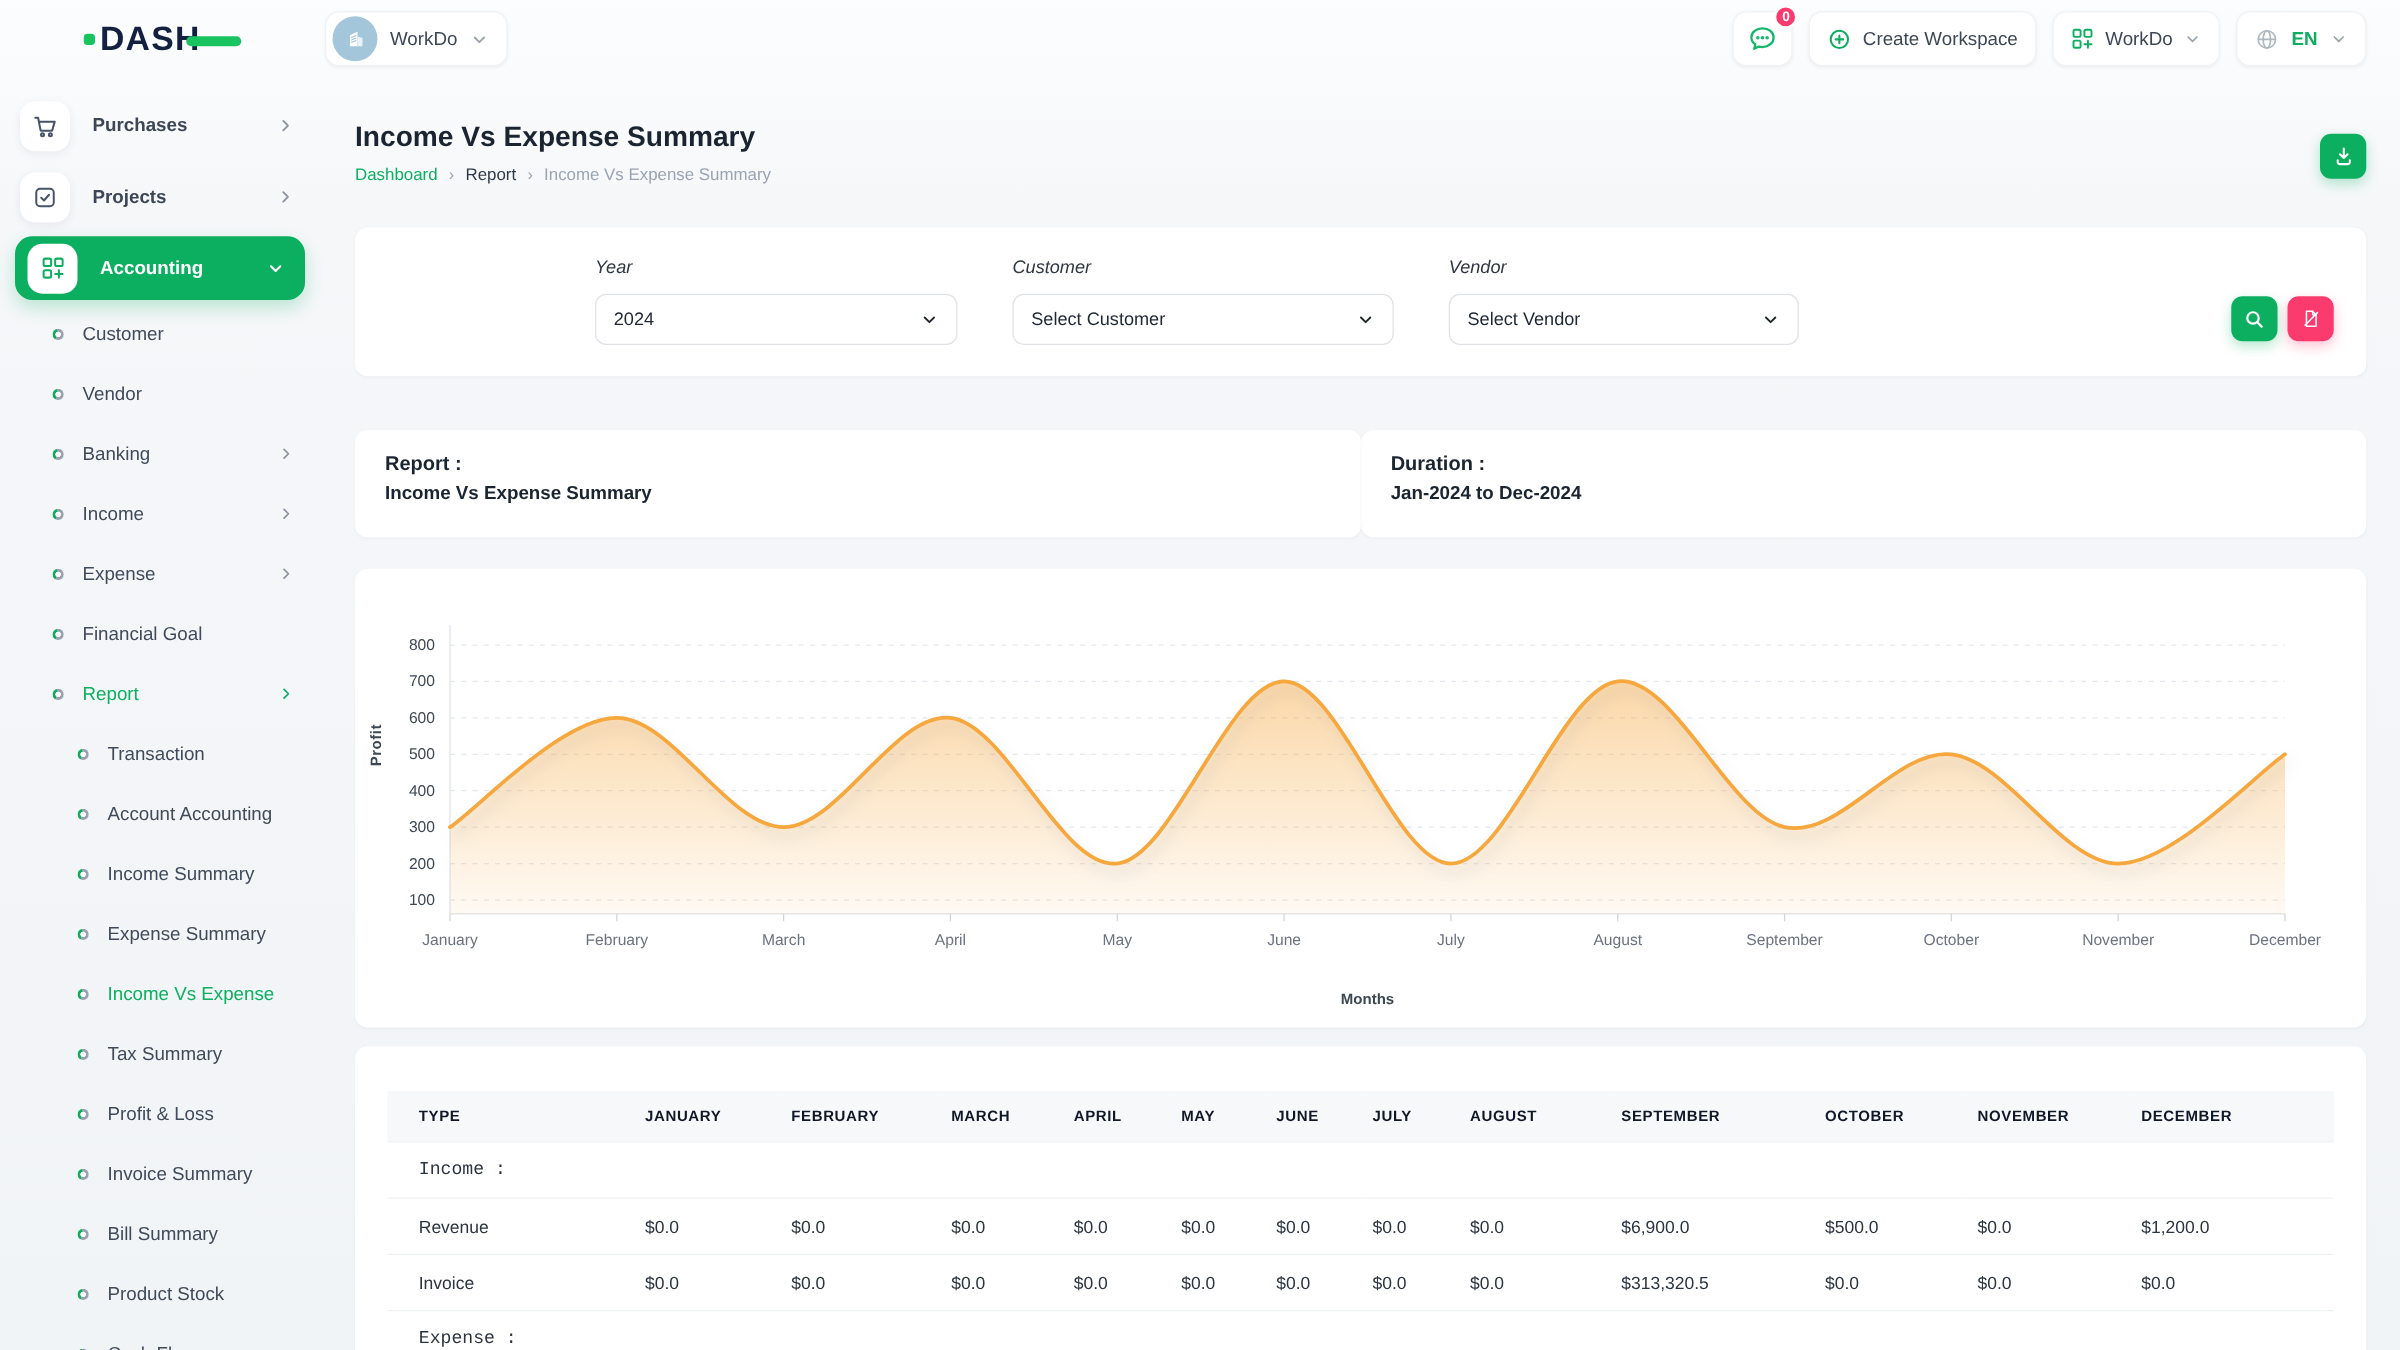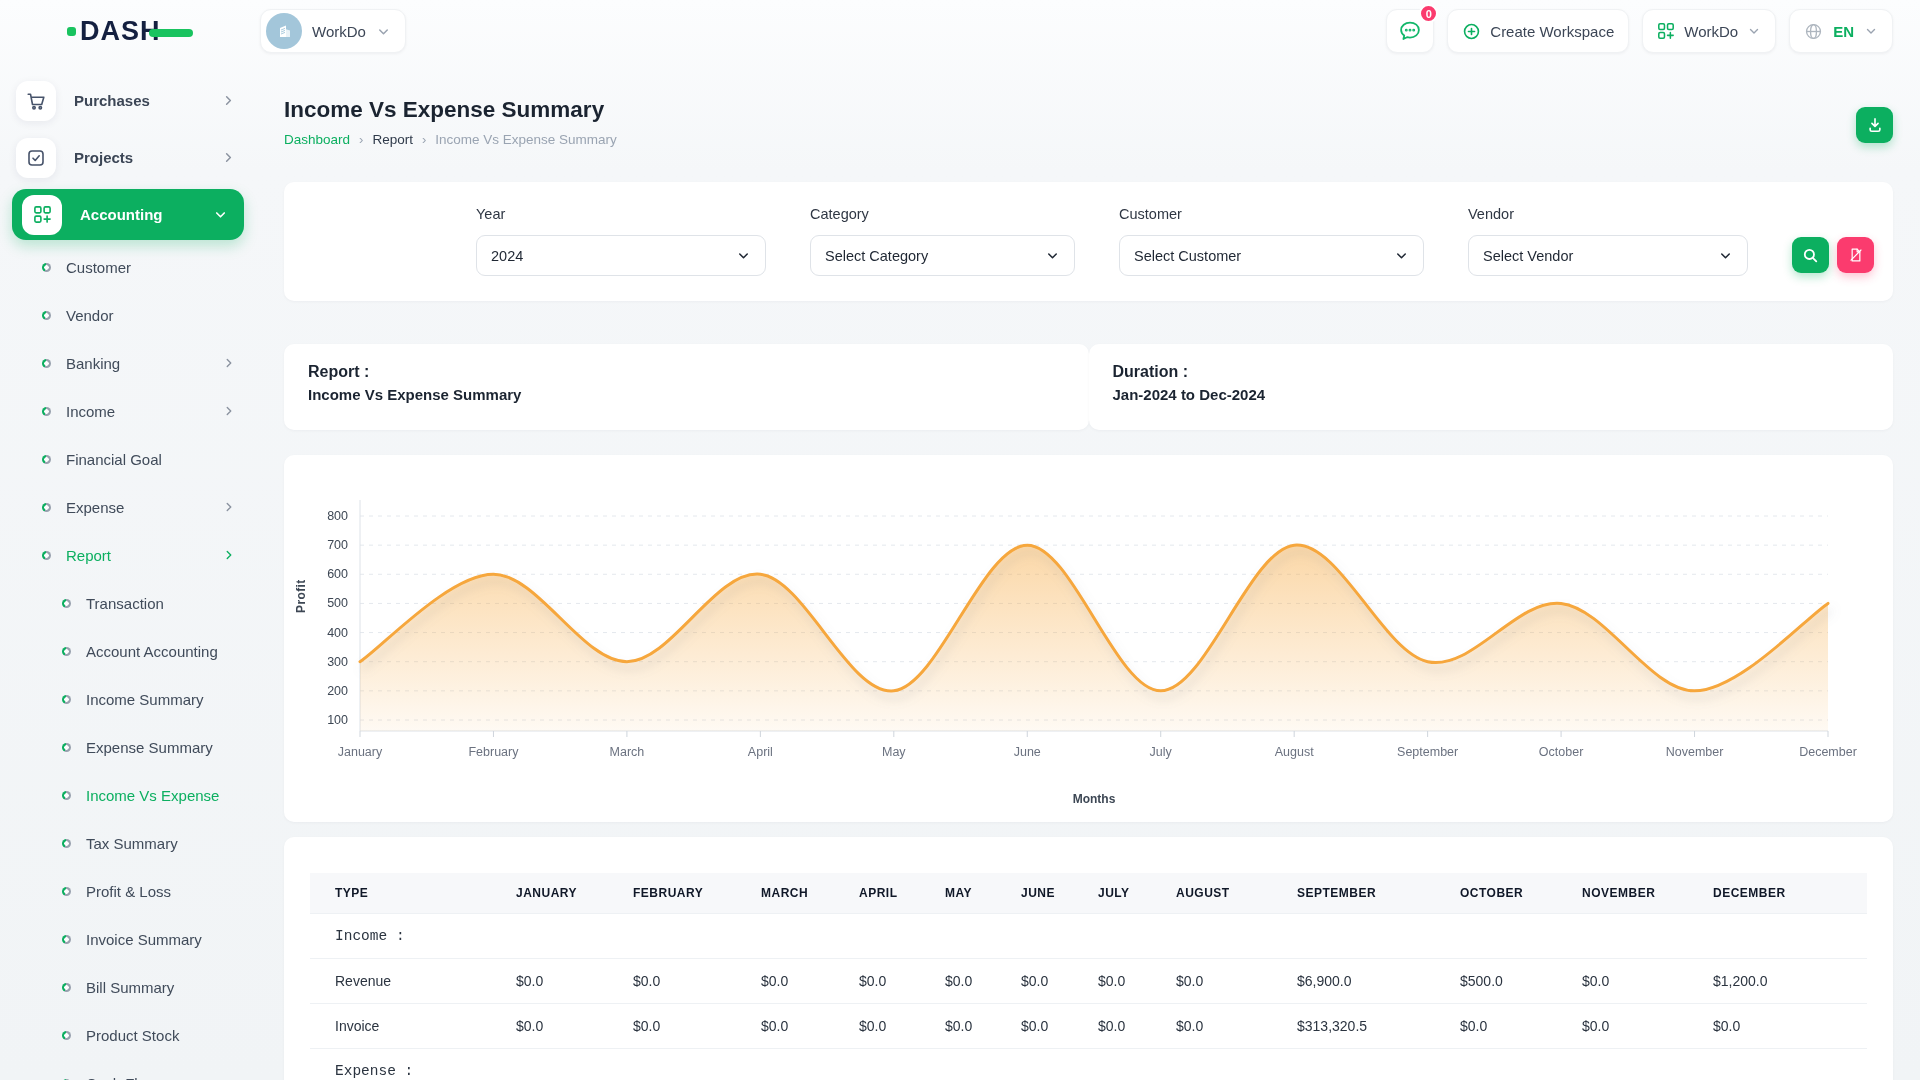--- a/index.html
+++ b/index.html
@@ -61,21 +61,21 @@
   .bc-sep { color:#9aa4b2; font-size:13px; }
   .dl-btn { width:37px; height:36px; border-radius:9px; background:#0caf60; border:none; display:flex;
             align-items:center; justify-content:center; margin-top:10px; cursor:pointer;
             box-shadow:0 4px 10px rgba(12,175,96,.3); }
 
   .card { background:#fff; border-radius:10px; box-shadow:0 1px 3px rgba(16,24,40,.04); }
 
   
   .filter-card { margin-top:35px; height:119px; padding:24px 26px 0 192px; display:flex; gap:44px; }
   .f-group { display:flex; flex-direction:column; }
-  .f-label { font-size:14.5px; color:#2f3744; margin-bottom:13px; }
+  .f-label { font-size:14.5px; color:#2f3744; margin-bottom:13px;font-style:italic; }
   .select { height:41px; border:1px solid #dfe3e8; border-radius:9px; display:flex; align-items:center;
             padding:0 14px; font-size:14.5px; color:#1f2733; justify-content:space-between; cursor:pointer; background:#fff; }
   .w-year { width:290px; } .w-cat { width:265px; } .w-cust { width:305px; } .w-vend { width:280px; }
   .f-actions { margin-left:auto; display:flex; gap:8px; align-items:flex-start; margin-top:31px; }
   .sq-btn { width:37px; height:36px; border:none; border-radius:9px; display:flex; align-items:center; justify-content:center; cursor:pointer; }
   .sq-green { background:#0caf60; box-shadow:0 4px 10px rgba(12,175,96,.3); }
   .sq-pink { background:#fb3b6e; box-shadow:0 4px 10px rgba(251,59,110,.3); }
 
   
   .cards-row { margin-top:43px; display:flex; }
@@ -257,30 +257,30 @@
       <span class="bullet"></span>
       <span class="nav-label">Income</span>
       <span class="nav-chev">
         <svg width="14" height="14" viewBox="0 0 20 20" fill="none" stroke="currentColor" stroke-width="2" stroke-linecap="round" stroke-linejoin="round">
             <path d="M7.5 5l5 5-5 5"></path>
           </svg>
       </span>
     </div>
     <div class="nav-item lv1">
       <span class="bullet"></span>
-      <span class="nav-label">Financial Goal</span>
-    </div>
-    <div class="nav-item lv1">
-      <span class="bullet"></span>
       <span class="nav-label">Expense</span>
       <span class="nav-chev">
         <svg width="14" height="14" viewBox="0 0 20 20" fill="none" stroke="currentColor" stroke-width="2" stroke-linecap="round" stroke-linejoin="round">
             <path d="M7.5 5l5 5-5 5"></path>
           </svg>
       </span>
+    </div>
+    <div class="nav-item lv1">
+      <span class="bullet"></span>
+      <span class="nav-label">Financial Goal</span>
     </div>
     <div class="nav-item lv1 green">
       <span class="bullet"></span>
       <span class="nav-label">Report</span>
       <span class="nav-chev">
         <svg width="14" height="14" viewBox="0 0 20 20" fill="none" stroke="currentColor" stroke-width="2" stroke-linecap="round" stroke-linejoin="round">
             <path d="M7.5 5l5 5-5 5"></path>
           </svg>
       </span>
     </div>
@@ -352,29 +352,20 @@
             </svg>
         </span>
       </button>
     </div>
 
     <section class="card filter-card">
       <div class="f-group">
         <span class="f-label">Year</span>
         <div class="select w-year">
           <span>2024</span>
-          <svg width="15" height="15" viewBox="0 0 20 20" fill="none" stroke="#1f2733" stroke-width="2" stroke-linecap="round" stroke-linejoin="round">
-              <path d="M5 8l5 5 5-5"></path>
-            </svg>
-        </div>
-      </div>
-      <div class="f-group">
-        <span class="f-label">Category</span>
-        <div class="select w-cat">
-          <span>Select Category</span>
           <svg width="15" height="15" viewBox="0 0 20 20" fill="none" stroke="#1f2733" stroke-width="2" stroke-linecap="round" stroke-linejoin="round">
               <path d="M5 8l5 5 5-5"></path>
             </svg>
         </div>
       </div>
       <div class="f-group">
         <span class="f-label">Customer</span>
         <div class="select w-cust">
           <span>Select Customer</span>
           <svg width="15" height="15" viewBox="0 0 20 20" fill="none" stroke="#1f2733" stroke-width="2" stroke-linecap="round" stroke-linejoin="round">

